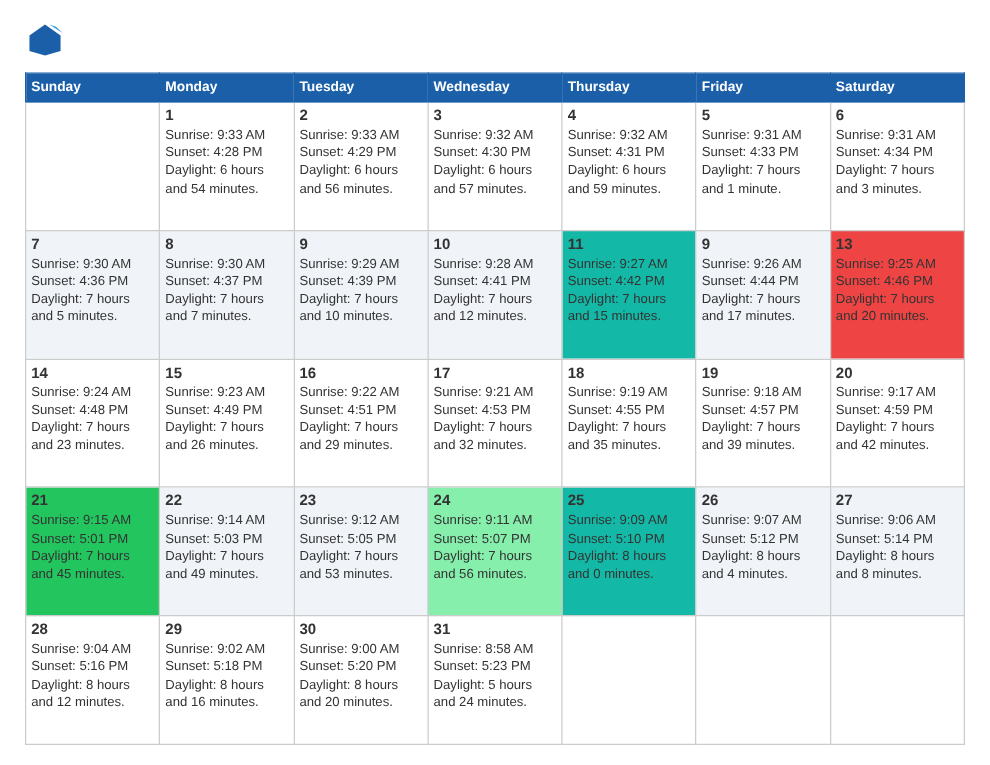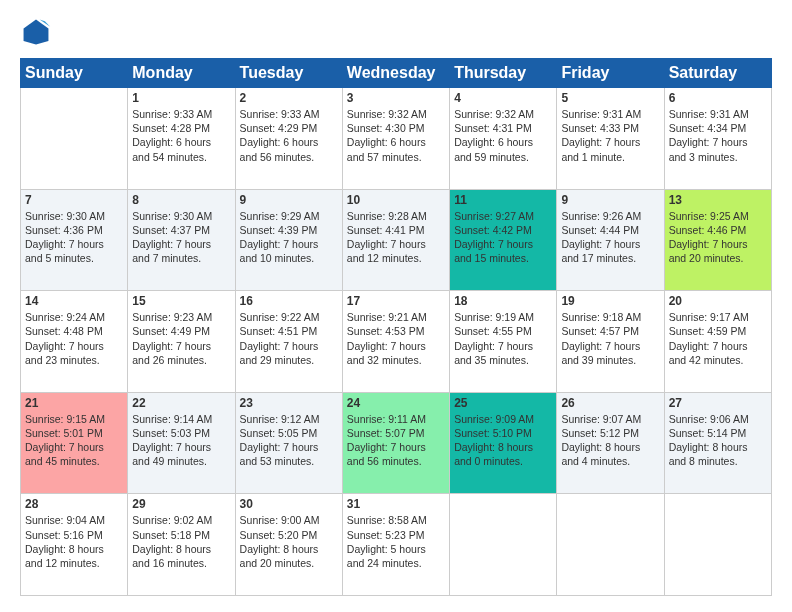--- a/index.html
+++ b/index.html
@@ -64,21 +64,21 @@
       border-collapse: collapse;
       width: 100%;
       flex: 1;
       font-size: 11px;
     }
     .calendar th {
       background-color: #1a5fa8;
       color: #fff;
       padding: 5px 4px;
       text-align: left;
-      font-size: 16px;
+      font-size: 11px;
       border: 1px solid #1a5fa8;
     }
     .calendar td {
       border: 1px solid #ccc;
       vertical-align: top;
       padding: 3px 4px;
       width: calc(100% / 7);
       background: #fff;
     }
     .calendar tr:nth-child(even) td {
@@ -227,21 +227,21 @@
         </div>
       </td>
           <td style="background: rgb(240, 244, 248);">
         <span class="day-num">9</span>
         <div class="day-info">
           <span>Sunrise: 9:26 AM</span><br>
           <span>Sunset: 4:44 PM</span><br>
           <span>Daylight: 7 hours and 17 minutes.</span>
         </div>
       </td>
-          <td style="background: #bef264;">
+          <td style="background: #ef4444;">
         <span class="day-num">13</span>
         <div class="day-info">
           <span>Sunrise: 9:25 AM</span><br>
           <span>Sunset: 4:46 PM</span><br>
           <span>Daylight: 7 hours and 20 minutes.</span>
         </div>
       </td>
         </tr>
         <tr>
           <td>
@@ -295,21 +295,21 @@
           <td>
         <span class="day-num">20</span>
         <div class="day-info">
           <span>Sunrise: 9:17 AM</span><br>
           <span>Sunset: 4:59 PM</span><br>
           <span>Daylight: 7 hours and 42 minutes.</span>
         </div>
       </td>
         </tr>
         <tr>
-          <td style="background: #fca5a5;">
+          <td style="background: #22c55e;">
         <span class="day-num">21</span>
         <div class="day-info">
           <span>Sunrise: 9:15 AM</span><br>
           <span>Sunset: 5:01 PM</span><br>
           <span>Daylight: 7 hours and 45 minutes.</span>
         </div>
       </td>
           <td style="background: rgb(240, 244, 248);">
         <span class="day-num">22</span>
         <div class="day-info">

